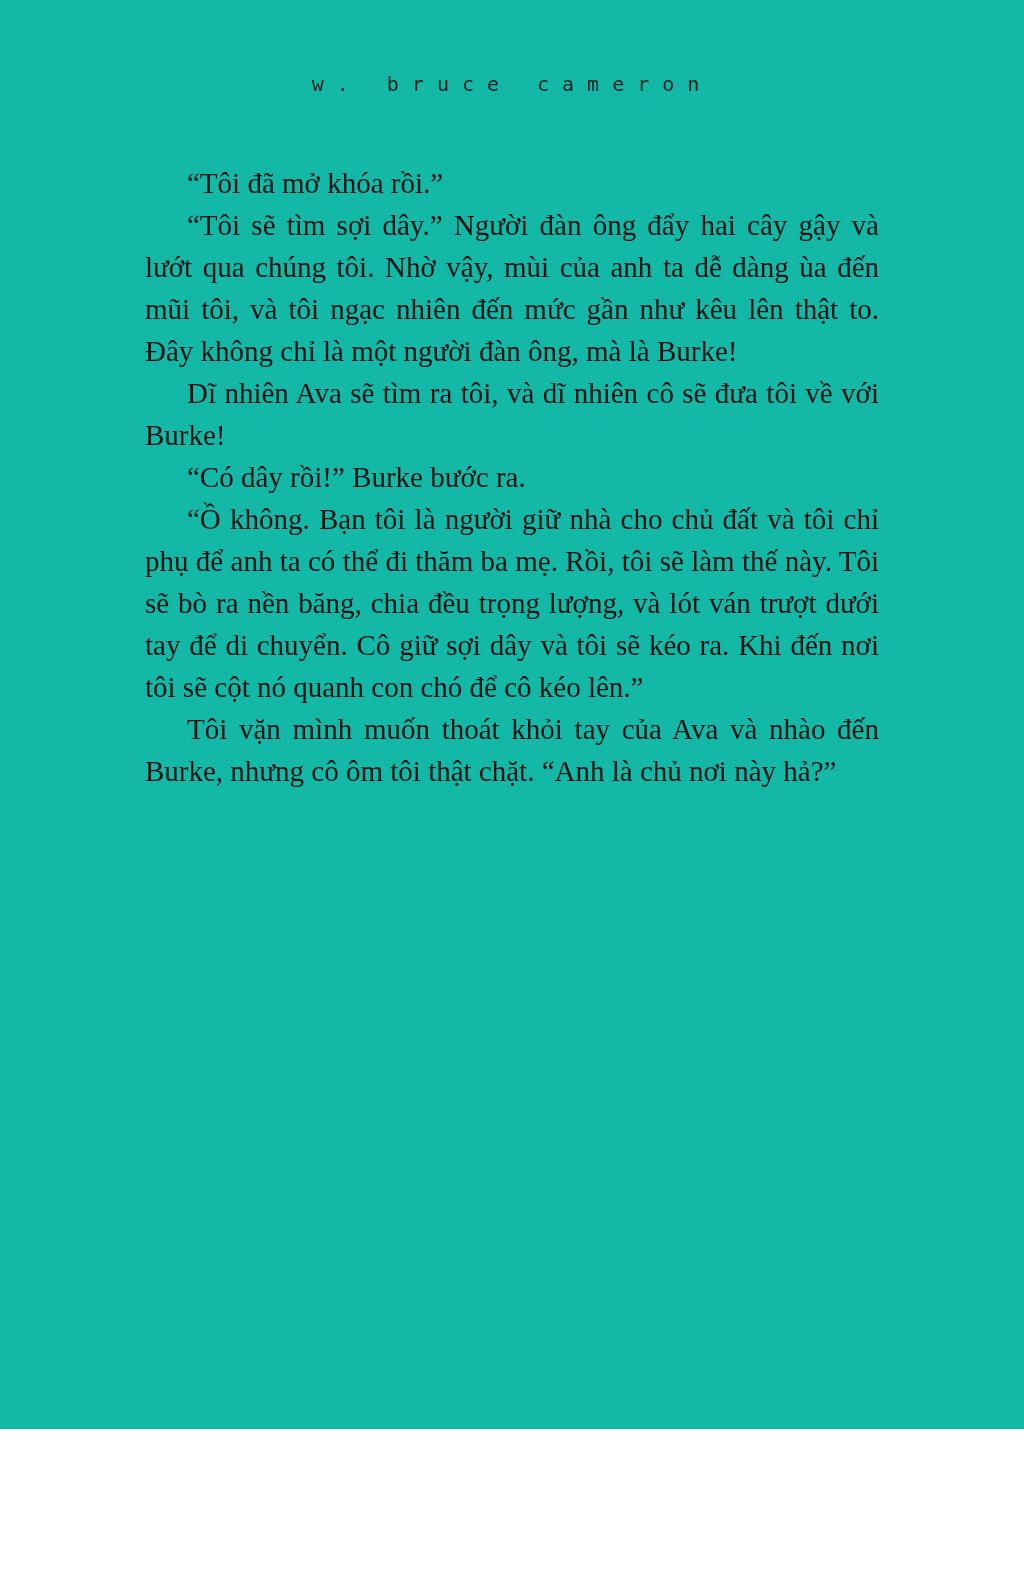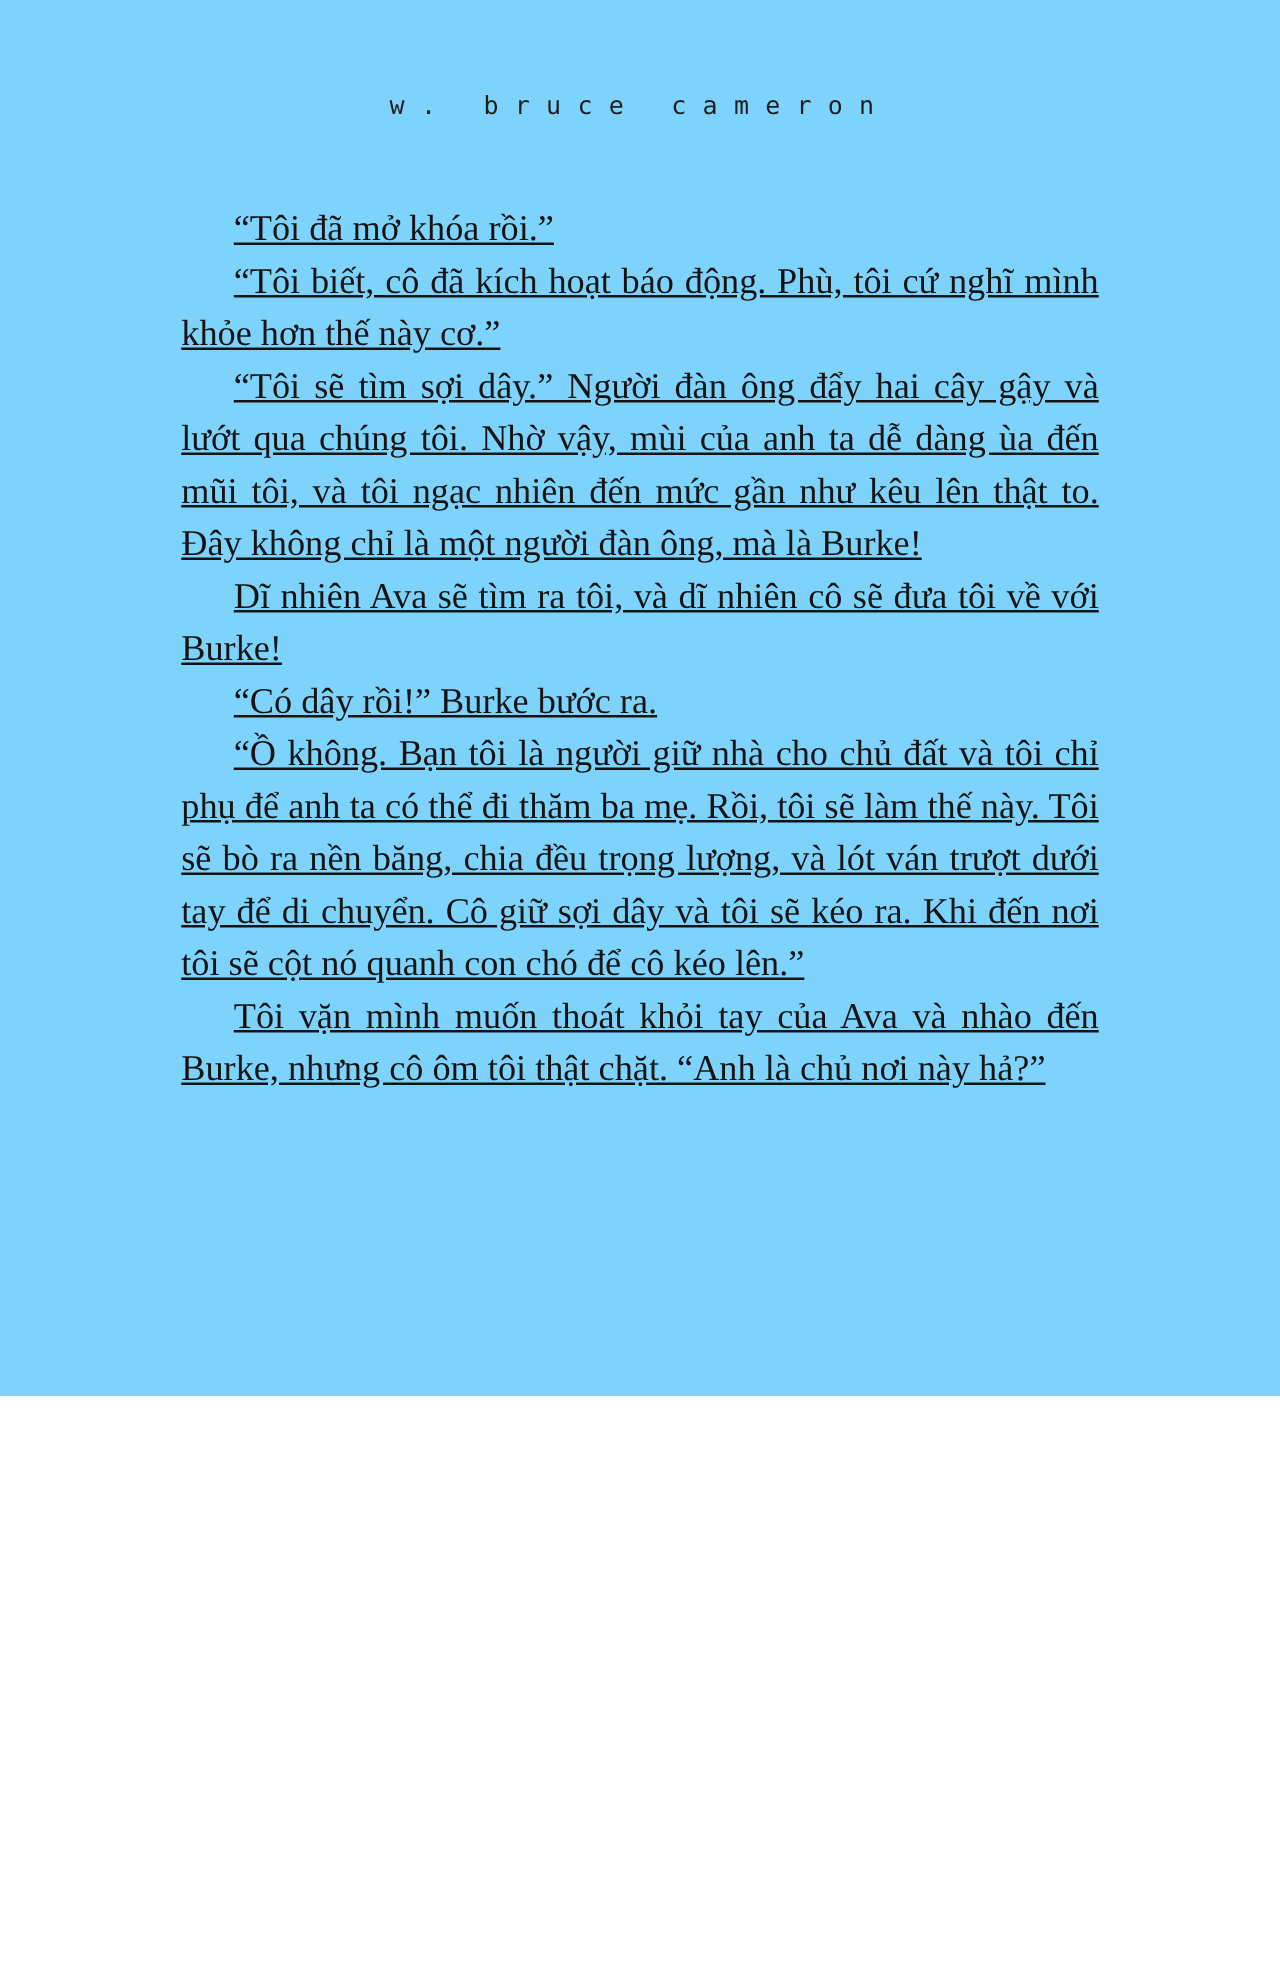--- a/index.html
+++ b/index.html
@@ -3,22 +3,22 @@
 <meta charset="utf-8">
 <style>
   html, body {
     margin: 0;
     padding: 0;
     background: #ffffff;
   }
   .page {
     position: relative;
     width: 1024px;
-    height: 1117px;
-    background: #7dd3fc;
+    height: 1429px;
+    background: #14b8a6;
     overflow: hidden;
     color: #161616;
   }
   .running-head {
     position: absolute;
     top: 72px;
     left: 0;
     right: 0;
     text-align: center;
     font-family: "DejaVu Sans Mono", "Liberation Mono", monospace;
@@ -30,21 +30,20 @@
   .body-text {
     position: absolute;
     left: 145px;
     top: 162px;
     width: 734px;
     font-family: "Liberation Serif", "DejaVu Serif", serif;
     font-size: 29px;
     line-height: 42px;
     text-align: justify;
     color: #141414;
-    text-decoration: underline;
   }
   .body-text p {
     margin: 0;
     padding: 0;
     text-indent: 42px;
   }
   .page-number {
     position: absolute;
     top: 1490px;
     left: 0;
@@ -59,21 +58,20 @@
 </style>
 </head>
 <body>
 
 <div class="page">
 
   <div class="running-head" style="letter-spacing: 13px;">w. bruce cameron</div>
 
   <div class="body-text">
     <p>“Tôi đã mở khóa rồi.”</p>
-    <p>“Tôi biết, cô đã kích hoạt báo động. Phù, tôi cứ nghĩ mình khỏe hơn thế này cơ.”</p>
     <p>“Tôi sẽ tìm sợi dây.” Người đàn ông đẩy hai cây gậy và lướt qua chúng tôi. Nhờ vậy, mùi của anh ta dễ dàng ùa đến mũi tôi, và tôi ngạc nhiên đến mức gần như kêu lên thật to. Đây không chỉ là một người đàn ông, mà là Burke!</p>
     <p>Dĩ nhiên Ava sẽ tìm ra tôi, và dĩ nhiên cô sẽ đưa tôi về với Burke!</p>
     <p>“Có dây rồi!” Burke bước ra.</p>
     <p>“Ồ không. Bạn tôi là người giữ nhà cho chủ đất và tôi chỉ phụ để anh ta có thể đi thăm ba mẹ. Rồi, tôi sẽ làm thế này. Tôi sẽ bò ra nền băng, chia đều trọng lượng, và lót ván trượt dưới tay để di chuyển. Cô giữ sợi dây và tôi sẽ kéo ra. Khi đến nơi tôi sẽ cột nó quanh con chó để cô kéo lên.”</p>
     <p>Tôi vặn mình muốn thoát khỏi tay của Ava và nhào đến Burke, nhưng cô ôm tôi thật chặt. “Anh là chủ nơi này hả?”</p>
   </div>
 
   <div class="page-number">{ 274 }</div>
 
 </div>

